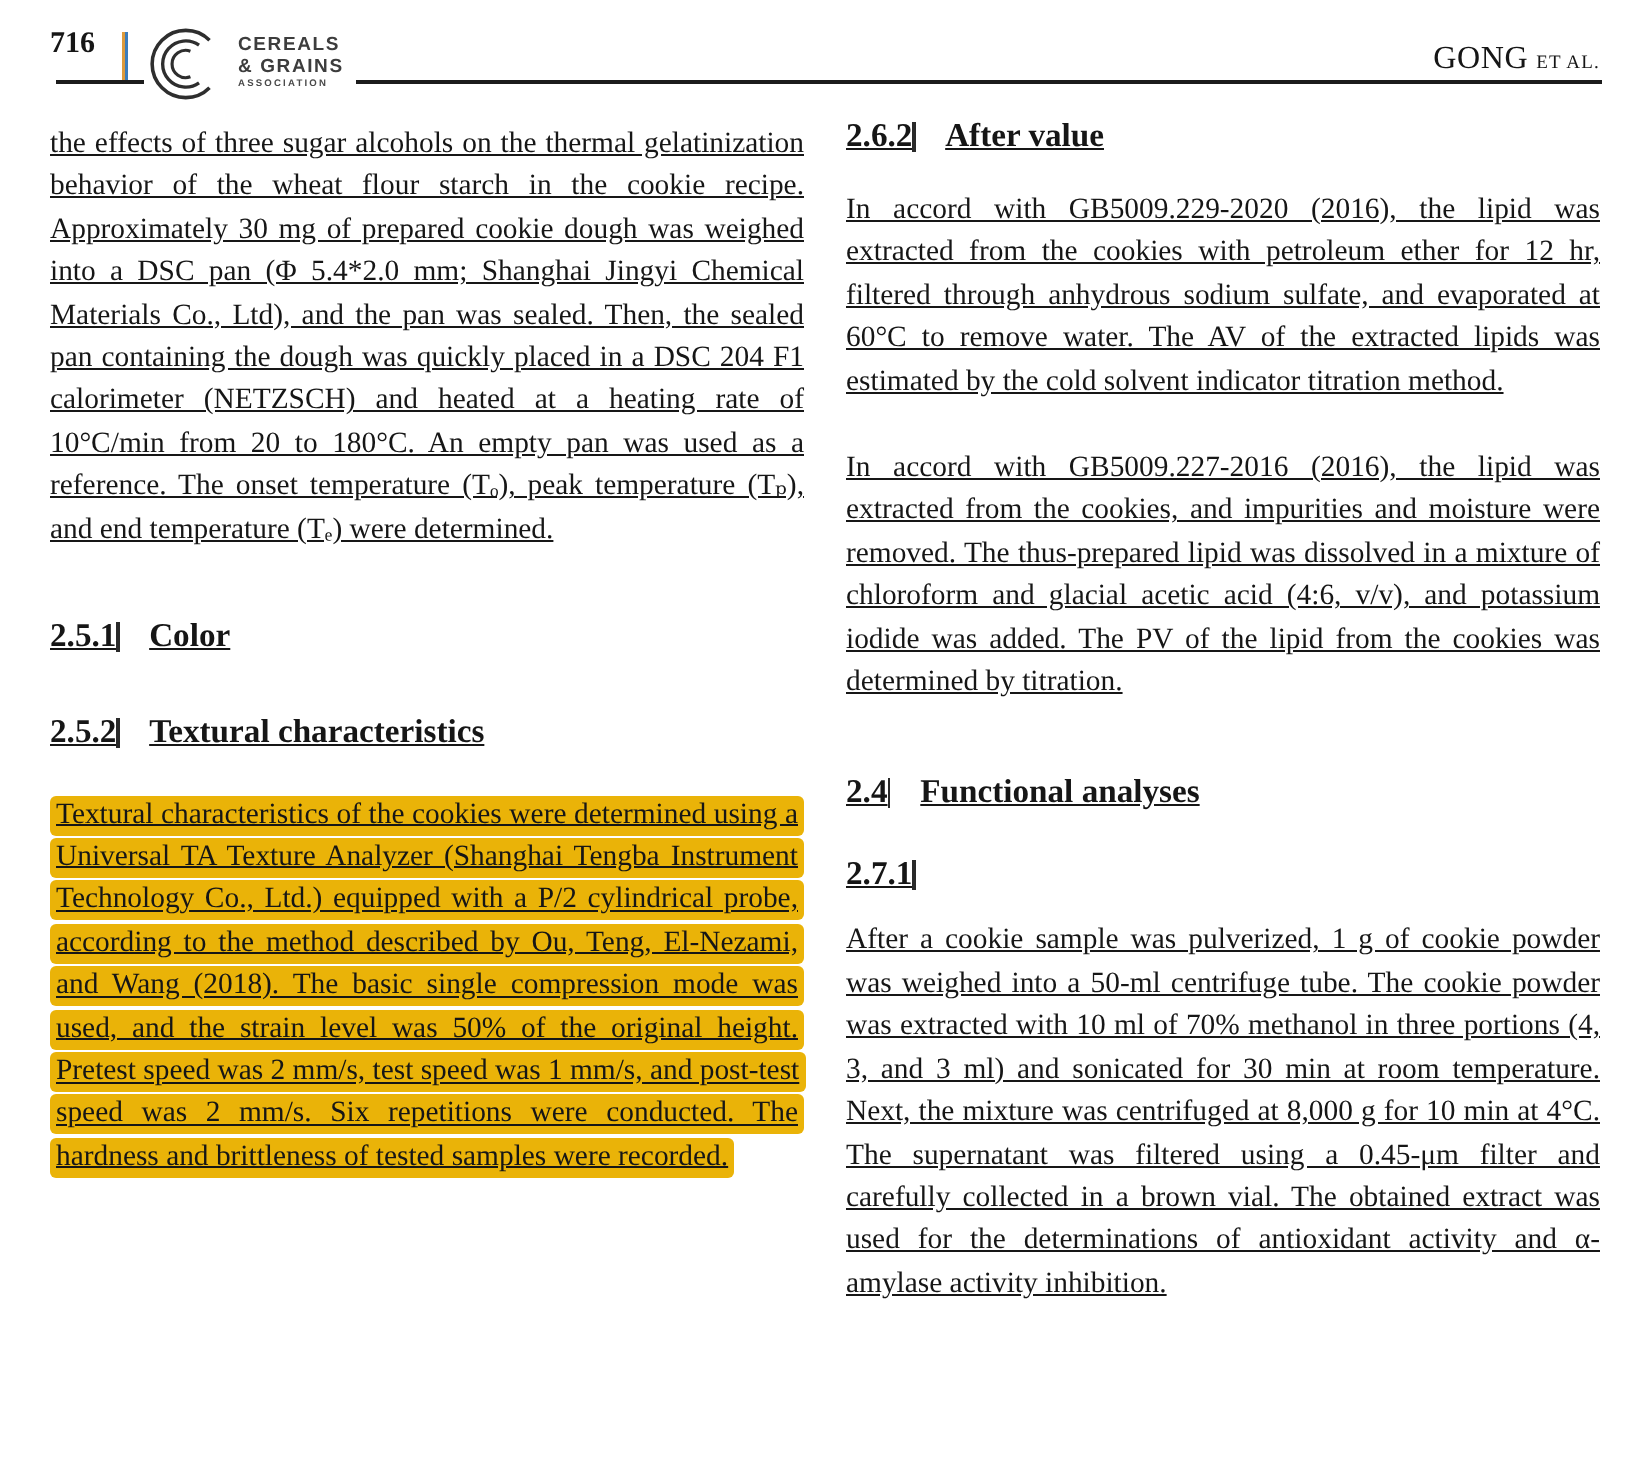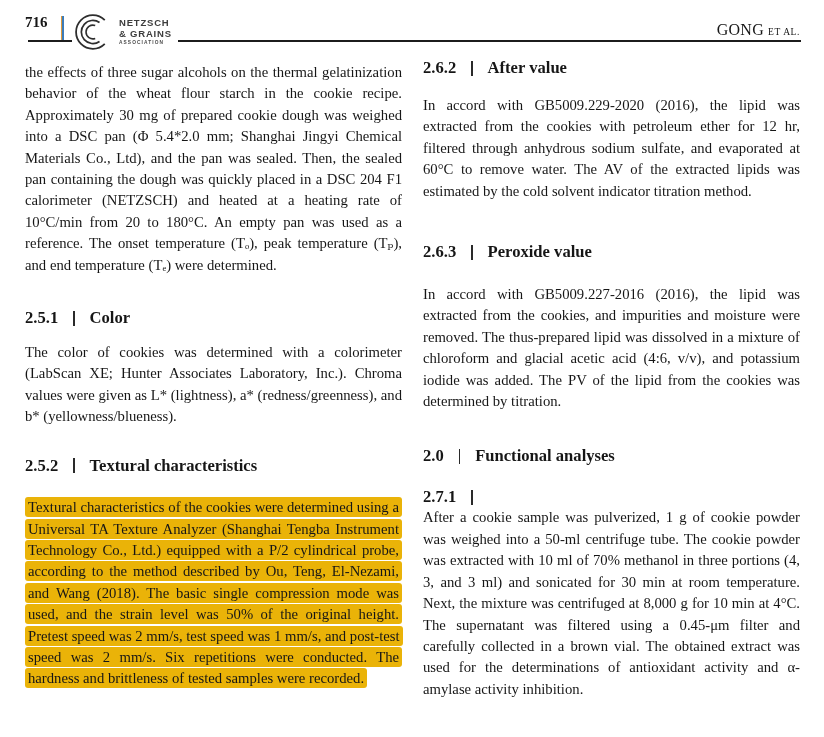--- a/index.html
+++ b/index.html
@@ -18,36 +18,36 @@
           background:#ffffff; z-index:2; padding:0 6px 0 2px; }
   .logo svg { display:block; }
   .logo-text { margin-left:3px; font-family:"Liberation Sans","DejaVu Sans",sans-serif; color:#3d3d3d; }
   .logo-l1,.logo-l2 { font-size:9.5px; font-weight:600; letter-spacing:0.8px; line-height:10.5px; white-space:nowrap; }
   .logo-l3 { font-size:4.8px; font-weight:600; letter-spacing:1.1px; color:#4a4a4a; line-height:7px; white-space:nowrap; }
   .running-head { position:absolute; right:24px; top:21px; white-space:nowrap; }
   .rh-author { font-size:16px; letter-spacing:0.3px; }
   .rh-etal { font-size:9.5px; letter-spacing:0.6px; }
 
   
-  .col { position:absolute; width:377px; }
+  .col { position:absolute; width:377px;text-decoration:underline; }
   .col-left  { left:25px;  top:62px; }
   .col-right { left:423px; top:58px; }
 
   .body-text { margin:0; font-size:14.7px; line-height:21.4px; text-align:justify;
                hyphens:auto; -webkit-hyphens:auto; }
 
   .sec-h { display:flex; align-items:center; margin:0; font-size:16.6px; font-weight:bold; }
-  .sec-h .num  { margin-right:15px; }
+  .sec-h .num  { }
   .sec-h .vbar { width:1.4px; height:15px; background:#2a2a2a; margin-right:15px; flex:none; }
 
   .hl-wrap mark { background:#eab308; color:inherit; padding:1.5px 3px 2.5px 3px; border-radius:3px;
                   -webkit-box-decoration-break:clone; box-decoration-break:clone; }
 
   
-  .mt13 { } .mt14 { margin-top:14px; } .mt17 { margin-top:17px; }
+  .mt13 { margin-top:13px; } .mt14 { margin-top:14px; } .mt17 { margin-top:17px; }
   .mt21 { margin-top:21px; } .mt22 { margin-top:22px; } .mt24 { margin-top:24px; }
   .mt28 { margin-top:28px; } .mt32 { margin-top:32px; } .mt34 { margin-top:34px; }
   .mt40 { margin-top:40px; }
 </style>
 </head>
 <body>
 
 <div class="page">
 
   <div>
@@ -57,21 +57,21 @@
 
     <div class="logo">
       <span>
         <svg width="42" height="42" viewBox="0 0 40 40">
           <path d="M29.3 8.7 A16 16 0 1 0 29.3 31.3" fill="none" stroke="#2e2e2e" stroke-width="1.7"></path>
           <path d="M24.3 11 A11 11 0 1 0 24.3 29" fill="none" stroke="#2e2e2e" stroke-width="1.6"></path>
           <path d="M20.2 13.9 A6.5 6.5 0 1 0 20.2 26.1" fill="none" stroke="#2e2e2e" stroke-width="1.5"></path>
         </svg>
       </span>
       <span class="logo-text">
-        <div class="logo-l1">NETZSCH</div>
+        <div class="logo-l1">CEREALS</div>
         <div class="logo-l2">&amp; GRAINS</div>
         <div class="logo-l3">ASSOCIATION</div>
       </span>
     </div>
 
     <div class="running-head">
       <span class="rh-author">GONG</span>
       <span class="rh-etal">ET AL.</span>
     </div>
   </div>
@@ -80,51 +80,45 @@
 
     <p class="body-text">the effects of three sugar alcohols on the thermal gelatinization behavior of the wheat flour starch in the cookie recipe. Approximately 30 mg of prepared cookie dough was weighed into a DSC pan (Φ 5.4*2.0 mm; Shanghai Jingyi Chemical Materials Co., Ltd), and the pan was sealed. Then, the sealed pan containing the dough was quickly placed in a DSC 204 F1 calorimeter (NETZSCH) and heated at a heating rate of 10°C/min from 20 to 180°C. An empty pan was used as a reference. The onset temperature (Tₒ), peak temperature (Tₚ), and end temperature (Tₑ) were determined.</p>
 
 
     <h3 class="sec-h mt32">
       <span class="num">2.5.1</span>
       <span class="vbar"></span>
       <span class="ttl">Color</span>
     </h3>
 
-    <p class="body-text mt14">The color of cookies was determined with a colorimeter (LabScan XE; Hunter Associates Laboratory, Inc.). Chroma values were given as L* (lightness), a* (redness/greenness), and b* (yellowness/blueness).</p>
 
     <h3 class="sec-h mt28">
       <span class="num">2.5.2</span>
       <span class="vbar"></span>
       <span class="ttl">Textural characteristics</span>
     </h3>
 
     <p class="body-text hl-wrap mt21"><mark>Textural characteristics of the cookies were determined using a Universal TA Texture Analyzer (Shanghai Tengba Instrument Technology Co., Ltd.) equipped with a P/2 cylindrical probe, according to the method described by Ou, Teng, El-Nezami, and Wang (2018). The basic single compression mode was used, and the strain level was 50% of the original height. Pretest speed was 2 mm/s, test speed was 1 mm/s, and post-test speed was 2 mm/s. Six repetitions were conducted. The hardness and brittleness of tested samples were recorded.</mark></p>
   </div>
 
   <div class="col col-right">
 
     <h3 class="sec-h">
       <span class="num">2.6.2</span>
       <span class="vbar"></span>
       <span class="ttl">After value</span>
     </h3>
 
     <p class="body-text mt17">In accord with GB5009.229-2020 (2016), the lipid was extracted from the cookies with petroleum ether for 12 hr, filtered through anhydrous sodium sulfate, and evaporated at 60°C to remove water. The AV of the extracted lipids was estimated by the cold solvent indicator titration method.</p>
 
-    <h3 class="sec-h mt40">
-      <span class="num">2.6.3</span>
-      <span class="vbar"></span>
-      <span class="ttl">Peroxide value</span>
-    </h3>
 
     <p class="body-text mt22">In accord with GB5009.227-2016 (2016), the lipid was extracted from the cookies, and impurities and moisture were removed. The thus-prepared lipid was dissolved in a mixture of chloroform and glacial acetic acid (4:6, v/v), and potassium iodide was added. The PV of the lipid from the cookies was determined by titration.</p>
 
     <h3 class="sec-h mt34">
-      <span class="num">2.0</span>
+      <span class="num">2.4</span>
       <span class="vbar"></span>
       <span class="ttl">Functional analyses</span>
     </h3>
 
     <h3 class="sec-h mt21">
       <span class="num">2.7.1</span>
       <span class="vbar"></span>
     </h3>
 
     <p class="body-text mt13">After a cookie sample was pulverized, 1 g of cookie powder was weighed into a 50-ml centrifuge tube. The cookie powder was extracted with 10 ml of 70% methanol in three portions (4, 3, and 3 ml) and sonicated for 30 min at room temperature. Next, the mixture was centrifuged at 8,000 g for 10 min at 4°C. The supernatant was filtered using a 0.45-μm filter and carefully collected in a brown vial. The obtained extract was used for the determinations of antioxidant activity and α-amylase activity inhibition.</p>

